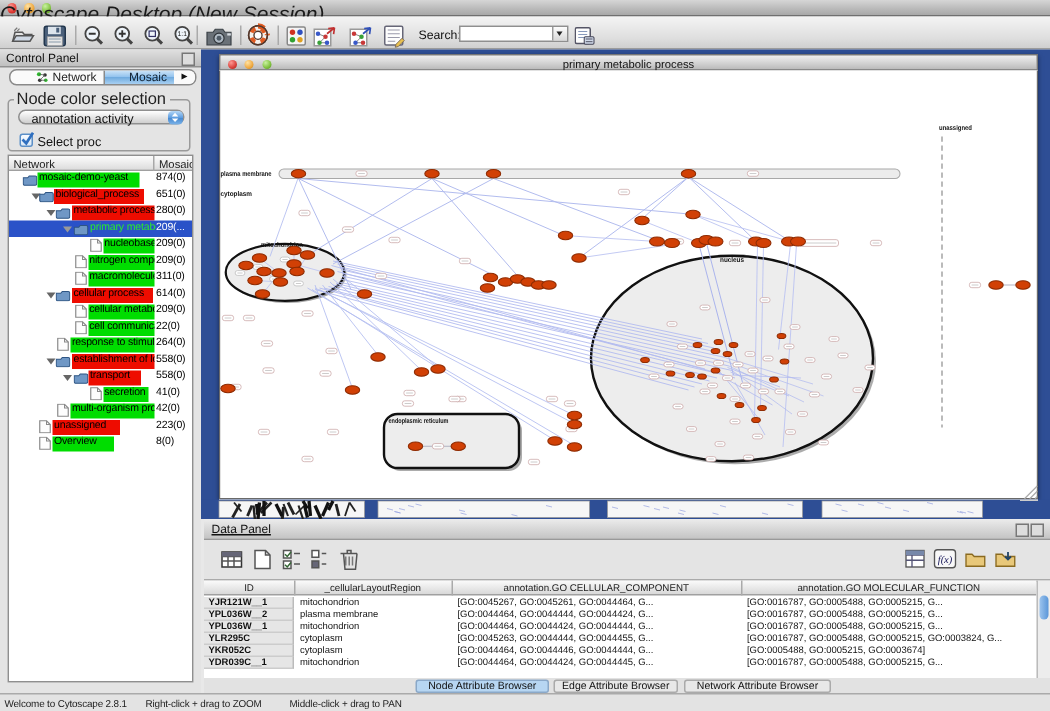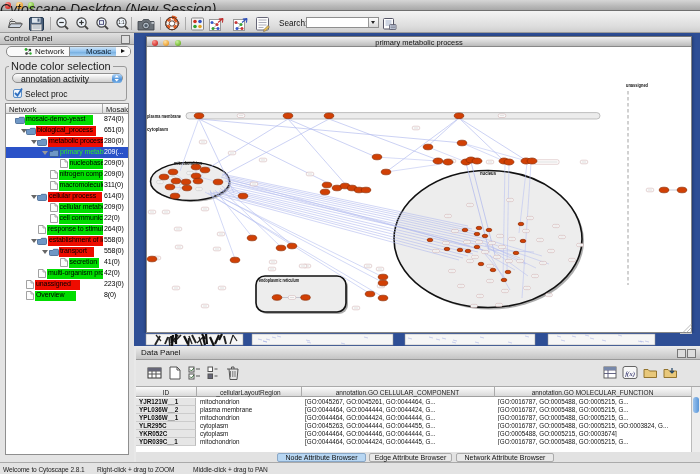--- a/index.html
+++ b/index.html
@@ -9,21 +9,21 @@
 .light{position:absolute;top:2.2px;width:6.5px;height:6.5px;border-radius:50%;}
 #toolbar{left:0;top:11px;width:700px;height:22px;background:linear-gradient(#f4f4f4,#dedede 70%,#cfcfcf);border-bottom:1px solid #9b9b9b;box-sizing:border-box;}
 #cpanel{left:0;top:33px;width:134px;height:429px;background:#e4e4e4;}
 #cphead{left:0;top:33px;width:134px;height:12px;background:linear-gradient(#e0e0e0,#bfbfbf);border-bottom:1px solid #909090;box-sizing:border-box;font-size:8px;color:#111;padding:1px 0 0 4px;}
 #mdi{left:134px;top:33px;width:566px;height:313px;background:#2e4e95;}
 #innerwin{left:146px;top:36px;width:546px;height:297px;background:#fff;box-shadow:0 1px 3px rgba(0,0,0,.5);}
 #iwtitle{left:146px;top:36px;width:546px;height:11px;background:linear-gradient(#f0f0f0,#c6c6c6 80%,#bababa);border:1px solid #777;border-bottom:1px solid #888;box-sizing:border-box;}
 #iwtitle .t{position:absolute;left:0;right:0;top:0.5px;text-align:center;font-size:7.5px;color:#111;}
 .ilight{position:absolute;top:2.5px;width:6px;height:6px;border-radius:50%;}
 #datapanel{left:136px;top:346px;width:564px;height:116px;background:#e2e2e2;}
-#dphead{left:136px;top:346px;width:564px;height:14px;background:linear-gradient(#ececec,#c4c4c4);border-bottom:1px solid #999;box-sizing:border-box;font-size:8px;color:#111;padding:2px 0 0 5px;}
+#dphead{left:136px;top:346px;width:564px;height:14px;background:linear-gradient(#ececec,#c4c4c4);border-bottom:1px solid #999;box-sizing:border-box;font-size:8px;color:#111;padding:2px 0 0 5px;text-decoration:underline;}
 #statusbar{left:0;top:462px;width:700px;height:12px;background:#e3e3e3;border-top:1px solid #aaa;box-sizing:border-box;font-size:6.6px;color:#222;letter-spacing:-0.1px;}
 .sbt{position:absolute;top:2.5px;}
 </style></head>
 <body>
 
 <div class="abs" id="titlebar">
  <div class="light" style="left:4.8px;background:radial-gradient(circle at 35% 30%,#ff9892,#e33e38 60%,#b01e16);"></div>
  <div class="light" style="left:16.2px;background:radial-gradient(circle at 35% 30%,#ffe2a2,#efa941 60%,#c07c10);"></div>
  <div class="light" style="left:27.7px;background:radial-gradient(circle at 35% 30%,#c9f2a0,#7fc03e 60%,#4f8f17);"></div>
  <div class="t">Cytoscape Desktop (New Session)</div>

